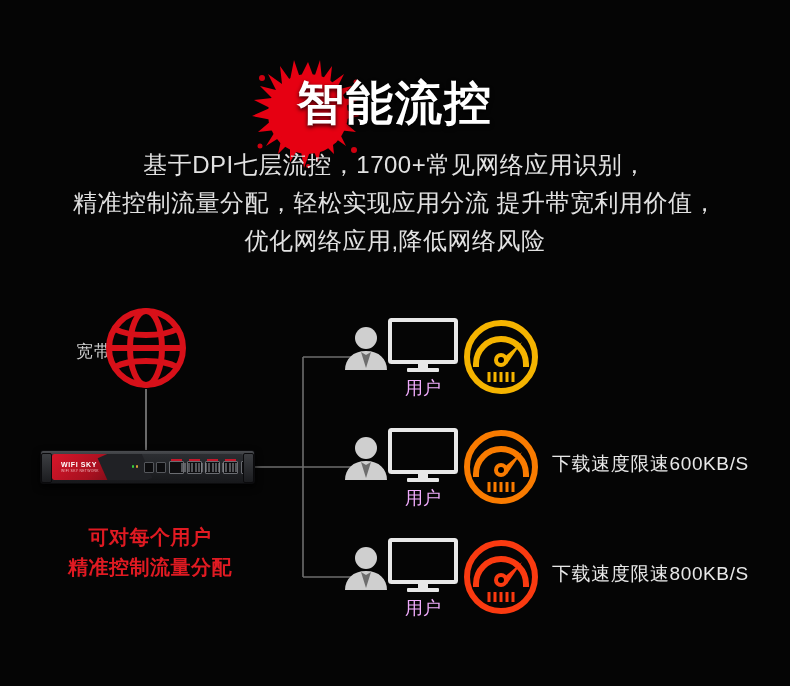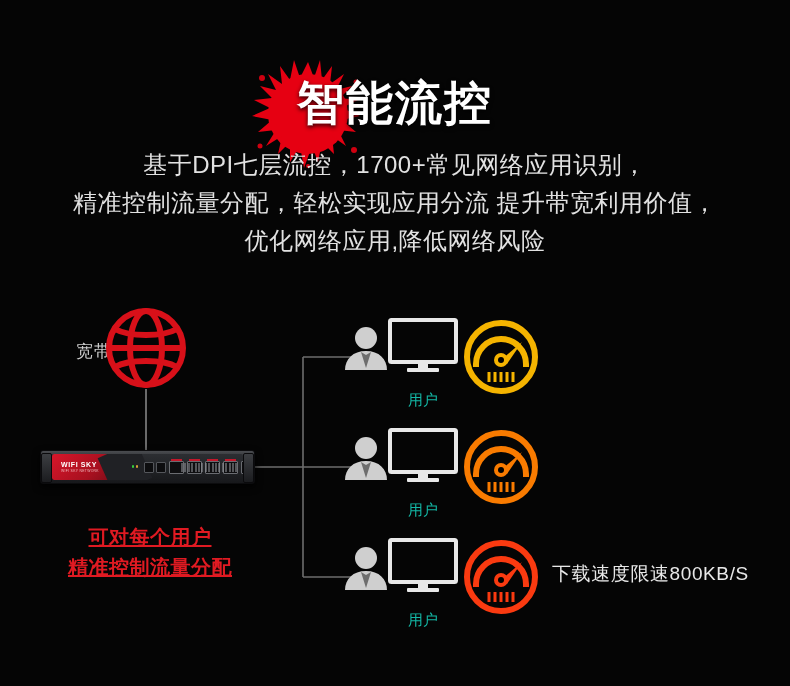--- a/index.html
+++ b/index.html
@@ -229,41 +229,41 @@
     left: 0;
     top: 232px;
     width: 300px;
     text-align: center;
     color: #e01a22;
     font-size: 20px;
     line-height: 30px;
     font-weight: bold;
     letter-spacing: .5px;
   }
-  .note div { white-space: nowrap; text-decoration: underline; }
+  .note div { white-space: nowrap; }
 
   
   .conn { position: absolute; left: 0; top: 0; width: 790px; height: 340px; }
 
   
   .row { position: absolute; left: 330px; width: 460px; height: 90px; }
   .row-1 { top: 28px; }
   .row-2 { top: 138px; }
   .row-3 { top: 248px; }
 
   .person { position: absolute; left: 12px; top: 6px; width: 48px; height: 48px; }
   .monitor { position: absolute; left: 58px; top: 0px; width: 70px; height: 56px; }
   .user-label {
     position: absolute;
     left: 58px;
-    top: 73px;
+    top: 58px;
     width: 70px;
     text-align: center;
-    color: #14b8a6;
-    font-size: 15px;
+    color: #f0abfc;
+    font-size: 18px;
   }
   .gauge { position: absolute; left: 132px; top: 0px; width: 78px; height: 78px; }
   .speed-label {
     position: absolute;
     left: 222px;
     top: 23px;
     color: #e8e8e8;
     font-size: 19px;
     letter-spacing: .6px;
     white-space: nowrap;
@@ -399,20 +399,21 @@
       <circle cx="39" cy="42" r="7" fill="#f97b00"></circle>
       <circle cx="39" cy="42" r="3" fill="#000"></circle>
       <g stroke="#f97b00" stroke-width="3">
         <line x1="27" y1="54" x2="27" y2="64"></line>
         <line x1="33" y1="54" x2="33" y2="64"></line>
         <line x1="39" y1="54" x2="39" y2="64"></line>
         <line x1="45" y1="54" x2="45" y2="64"></line>
         <line x1="51" y1="54" x2="51" y2="64"></line>
       </g>
     </svg>
+    <div class="speed-label">下载速度限速600KB/S</div>
   </div>
 
   <div class="row row-3">
     <svg class="person" viewBox="0 0 48 48">
       <g fill="#cfcfcf">
         <circle cx="24" cy="14" r="11"></circle>
         <path d="M24 27 C11 27 3 35 3 46 L45 46 C45 35 37 27 24 27 Z"></path>
       </g>
       <path d="M19 28 L24 44 L29 28 L24 31 Z" fill="#6e6e6e"></path>
     </svg>

